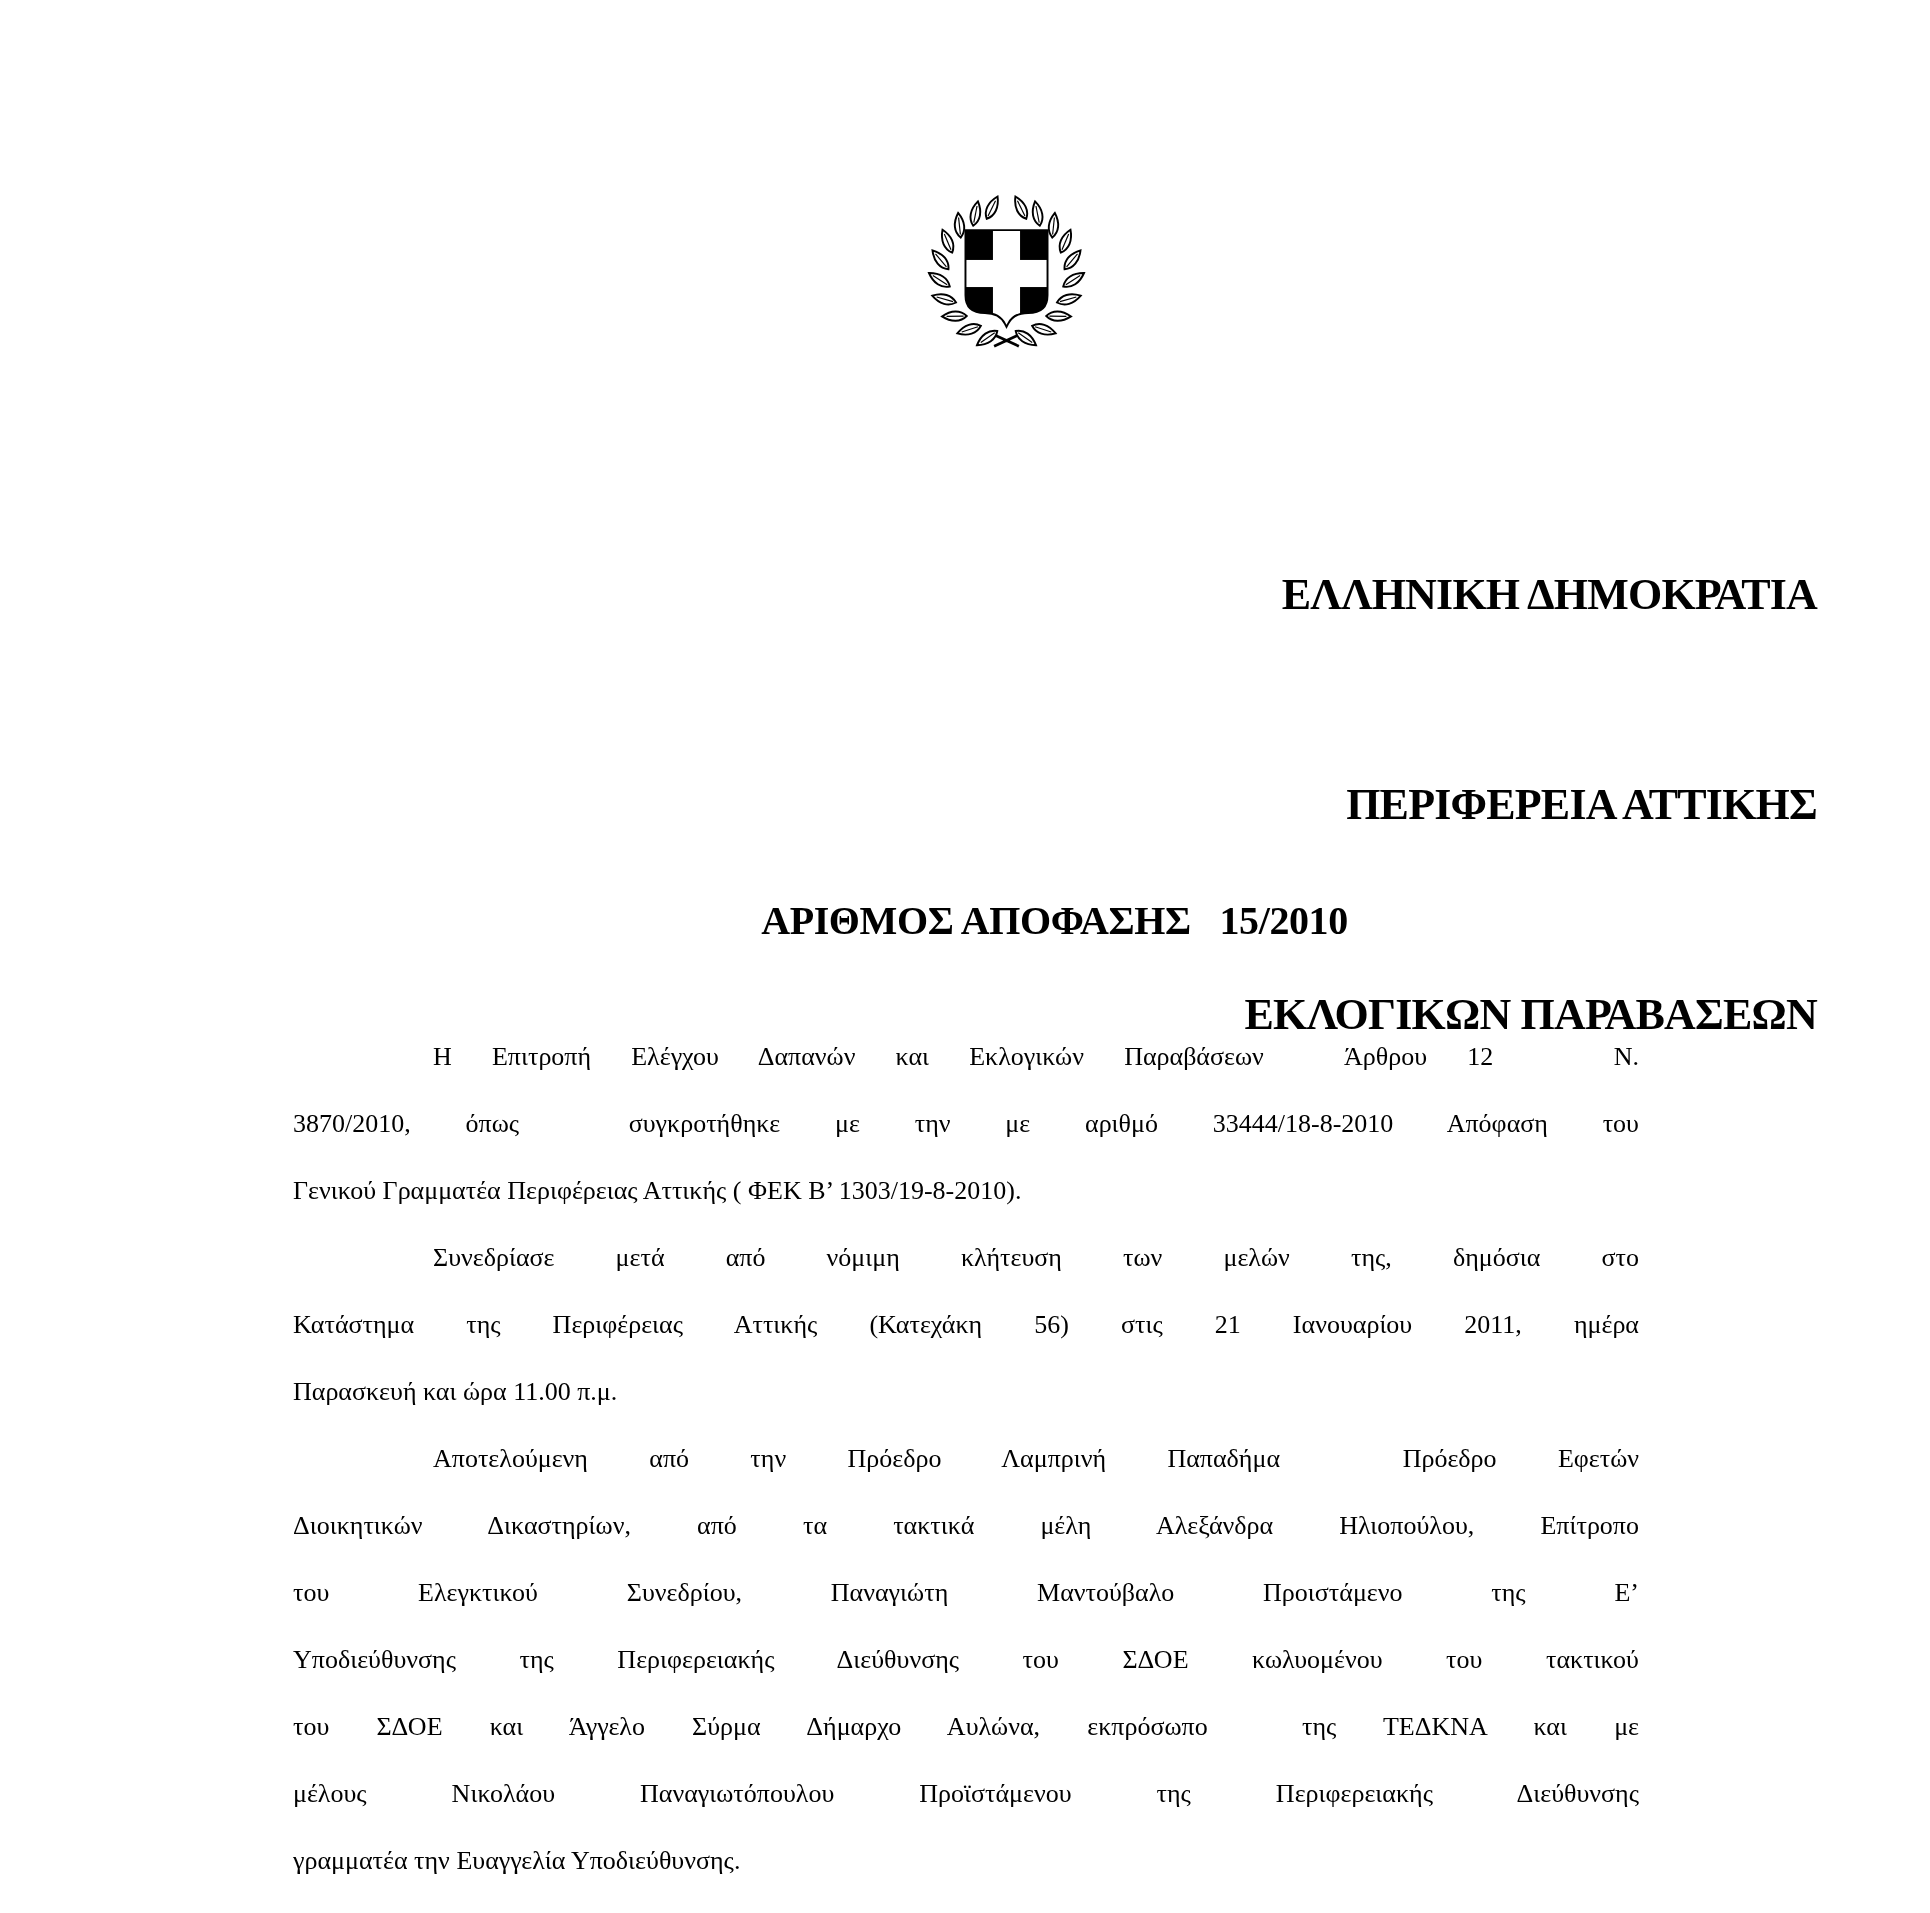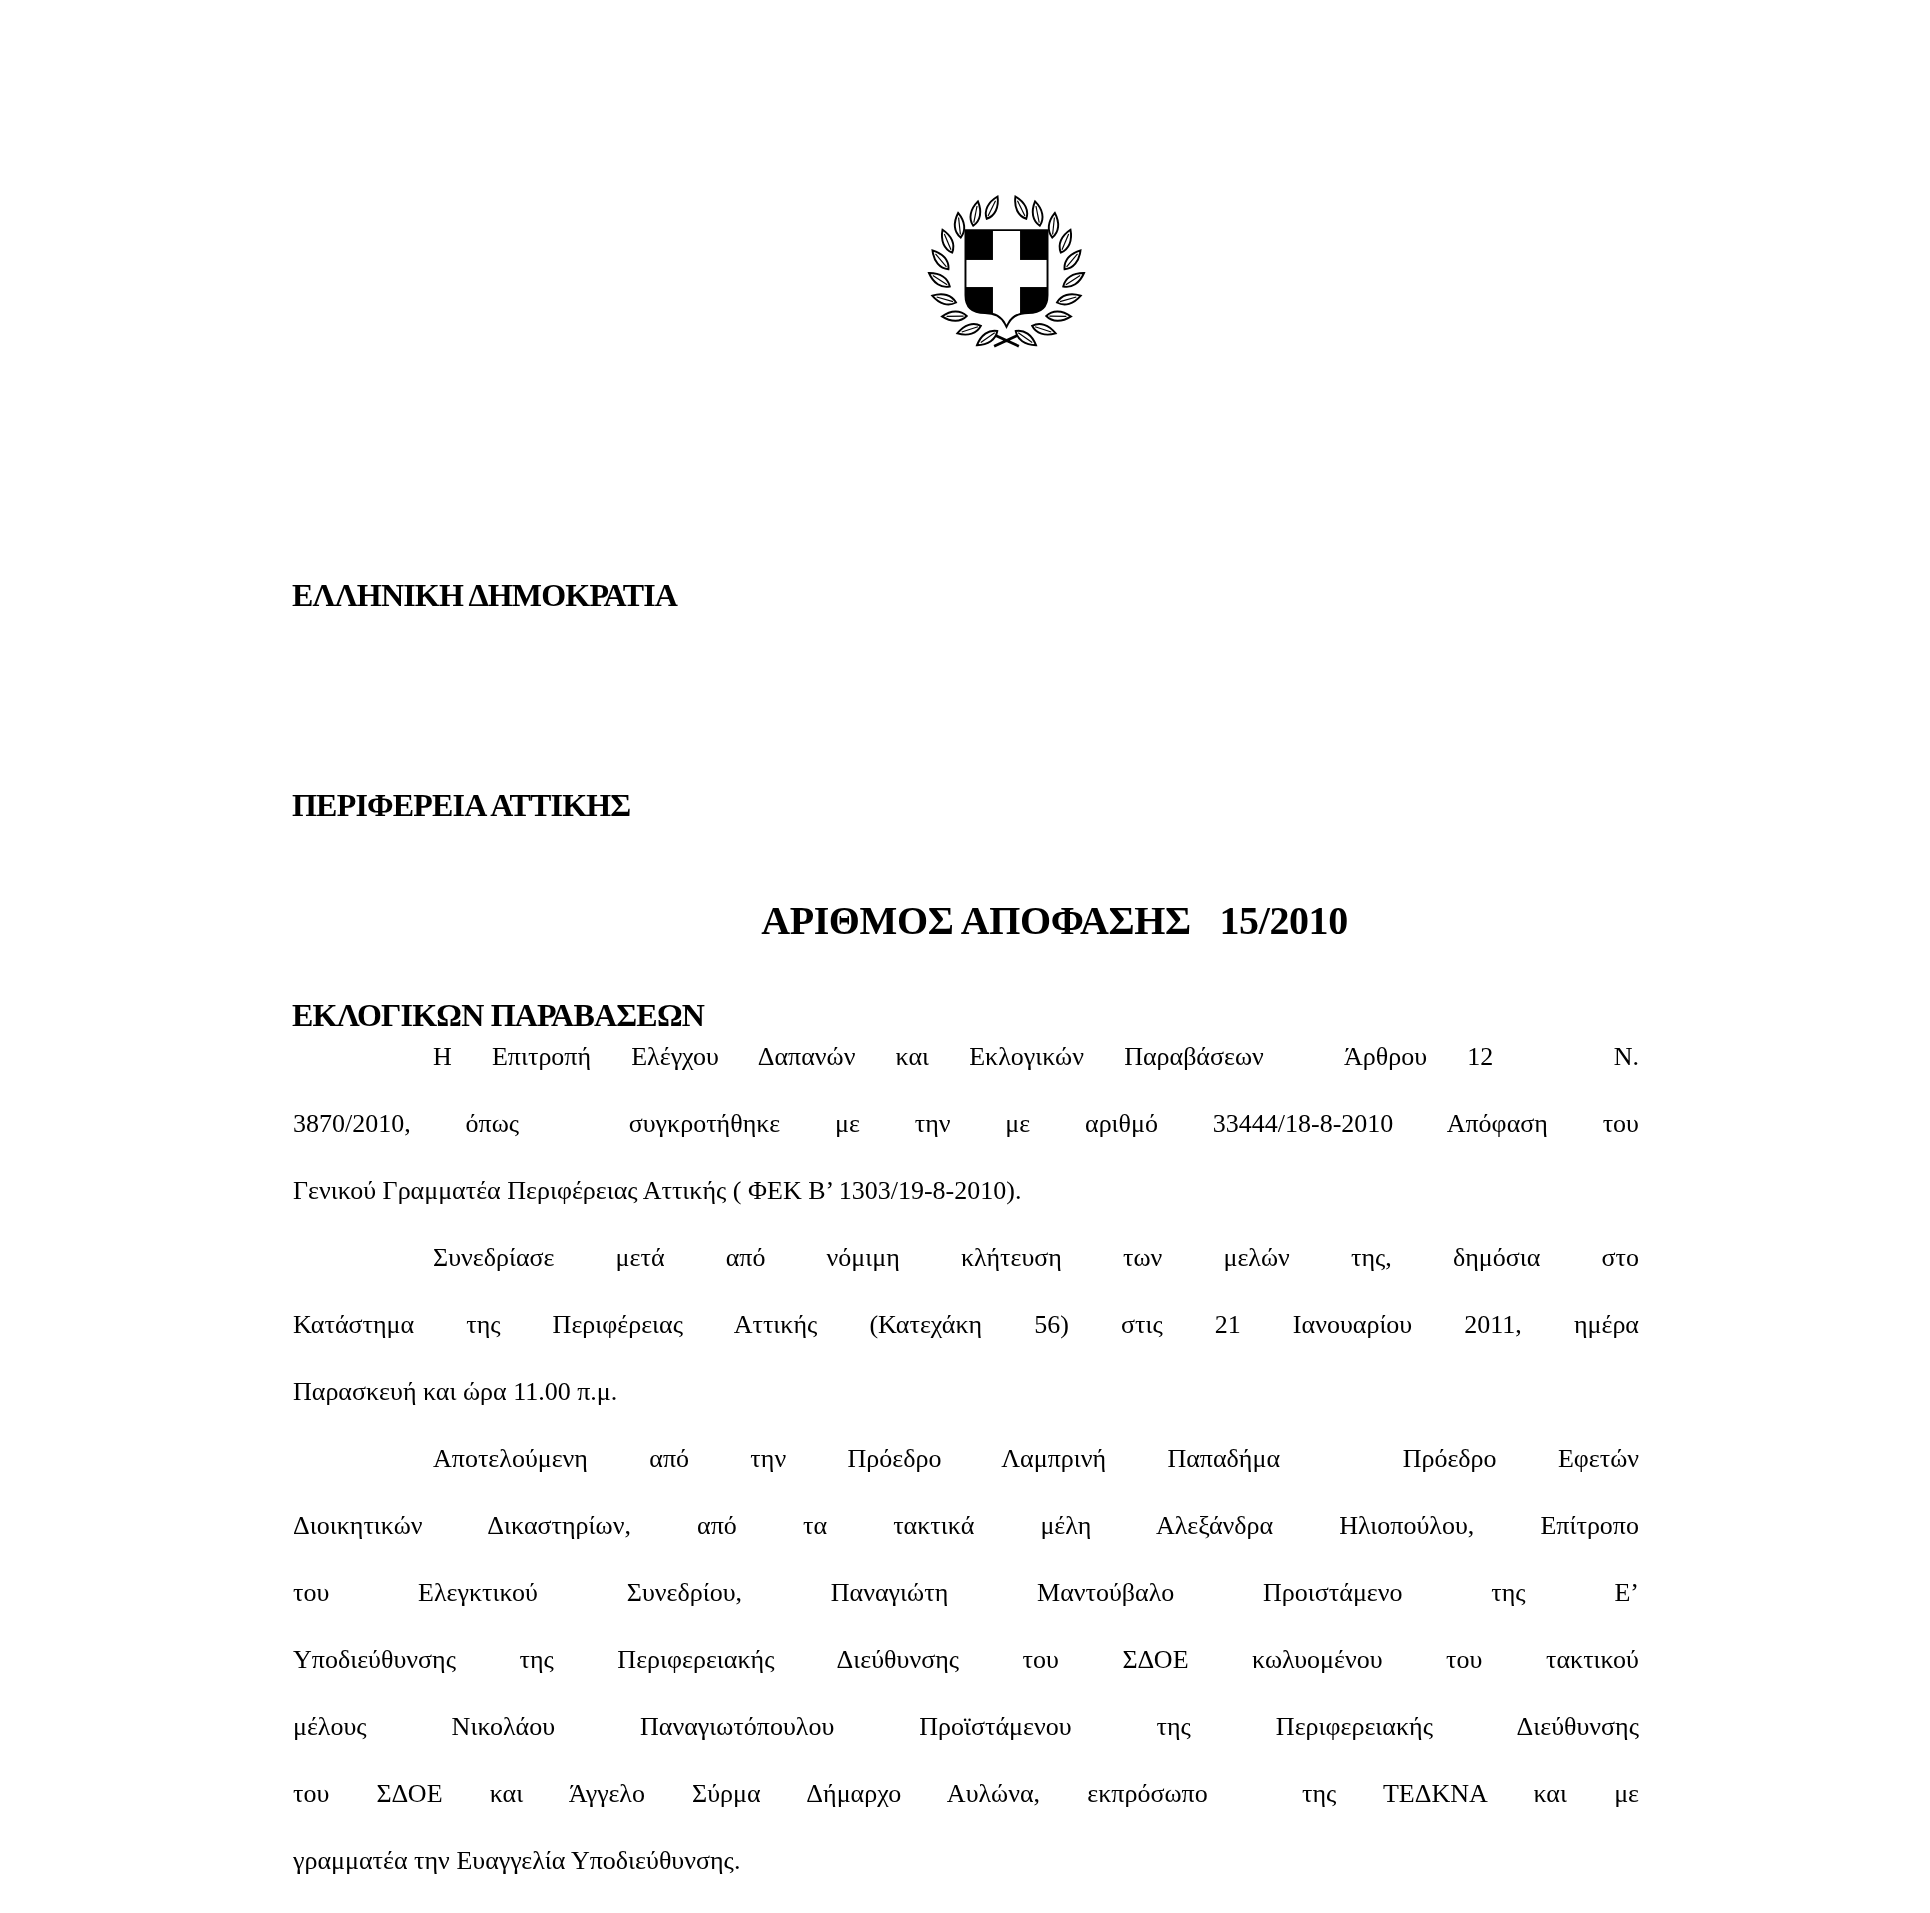--- a/index.html
+++ b/index.html
@@ -10,22 +10,22 @@
     overflow:hidden;
     font-family:"Liberation Serif","DejaVu Serif",serif;
     color:#000;
   }
   .emblem{
     position:absolute;left:926px;top:193px;
     width:161px;height:161px;
   }
   .letterhead{
     position:absolute;left:292px;top:420px;width:1525px;
-    text-align:left;font-weight:bold;
-    font-size:32px;line-height:70px;letter-spacing:-0.8px;
+    text-align:right;font-weight:bold;
+    font-size:44px;line-height:70px;letter-spacing:-0.8px;
     white-space:pre-wrap;
   }
   .decision-title{
     position:absolute;left:292px;top:886px;width:1525px;
     text-align:center;font-weight:bold;
     font-size:40px;line-height:70px;letter-spacing:-0.4px;
     white-space:pre-wrap;
   }
   .body-block{
     position:absolute;left:293px;top:1023px;width:1346px;
@@ -103,19 +103,19 @@
     <div class="bline indent">Η Επιτροπή Ελέγχου Δαπανών και Εκλογικών Παραβάσεων &nbsp;Άρθρου 12 &nbsp; Ν.</div>
     <div class="bline">3870/2010, όπως &nbsp;συγκροτήθηκε με την με αριθμό 33444/18-8-2010 Απόφαση του</div>
     <div class="bline last">Γενικού Γραμματέα Περιφέρειας Αττικής ( ΦΕΚ Β’ 1303/19-8-2010).</div>
     <div class="bline indent">Συνεδρίασε μετά από νόμιμη κλήτευση των μελών της, δημόσια στο</div>
     <div class="bline">Κατάστημα της Περιφέρειας Αττικής (Κατεχάκη 56) στις 21 Ιανουαρίου 2011, ημέρα</div>
     <div class="bline last">Παρασκευή και ώρα 11.00 π.μ.</div>
     <div class="bline indent">Αποτελούμενη από την Πρόεδρο Λαμπρινή Παπαδήμα &nbsp;Πρόεδρο Εφετών</div>
     <div class="bline">Διοικητικών Δικαστηρίων, από τα τακτικά μέλη Αλεξάνδρα Ηλιοπούλου, Επίτροπο</div>
     <div class="bline">του Ελεγκτικού Συνεδρίου, Παναγιώτη Μαντούβαλο Προιστάμενο της Ε’</div>
     <div class="bline">Υποδιεύθυνσης της Περιφερειακής Διεύθυνσης του ΣΔΟΕ κωλυομένου του τακτικού</div>
+    <div class="bline">του ΣΔΟΕ και Άγγελο Σύρμα Δήμαρχο Αυλώνα, εκπρόσωπο &nbsp;της ΤΕΔΚΝΑ και με</div>
     <div class="bline">μέλους Νικολάου Παναγιωτόπουλου Προϊστάμενου της Περιφερειακής Διεύθυνσης</div>
-    <div class="bline">του ΣΔΟΕ και Άγγελο Σύρμα Δήμαρχο Αυλώνα, εκπρόσωπο &nbsp;της ΤΕΔΚΝΑ και με</div>
     <div class="bline last">γραμματέα την Ευαγγελία Υποδιεύθυνσης.</div>
   </div>
 
 </div>
 
 
 </body></html>

